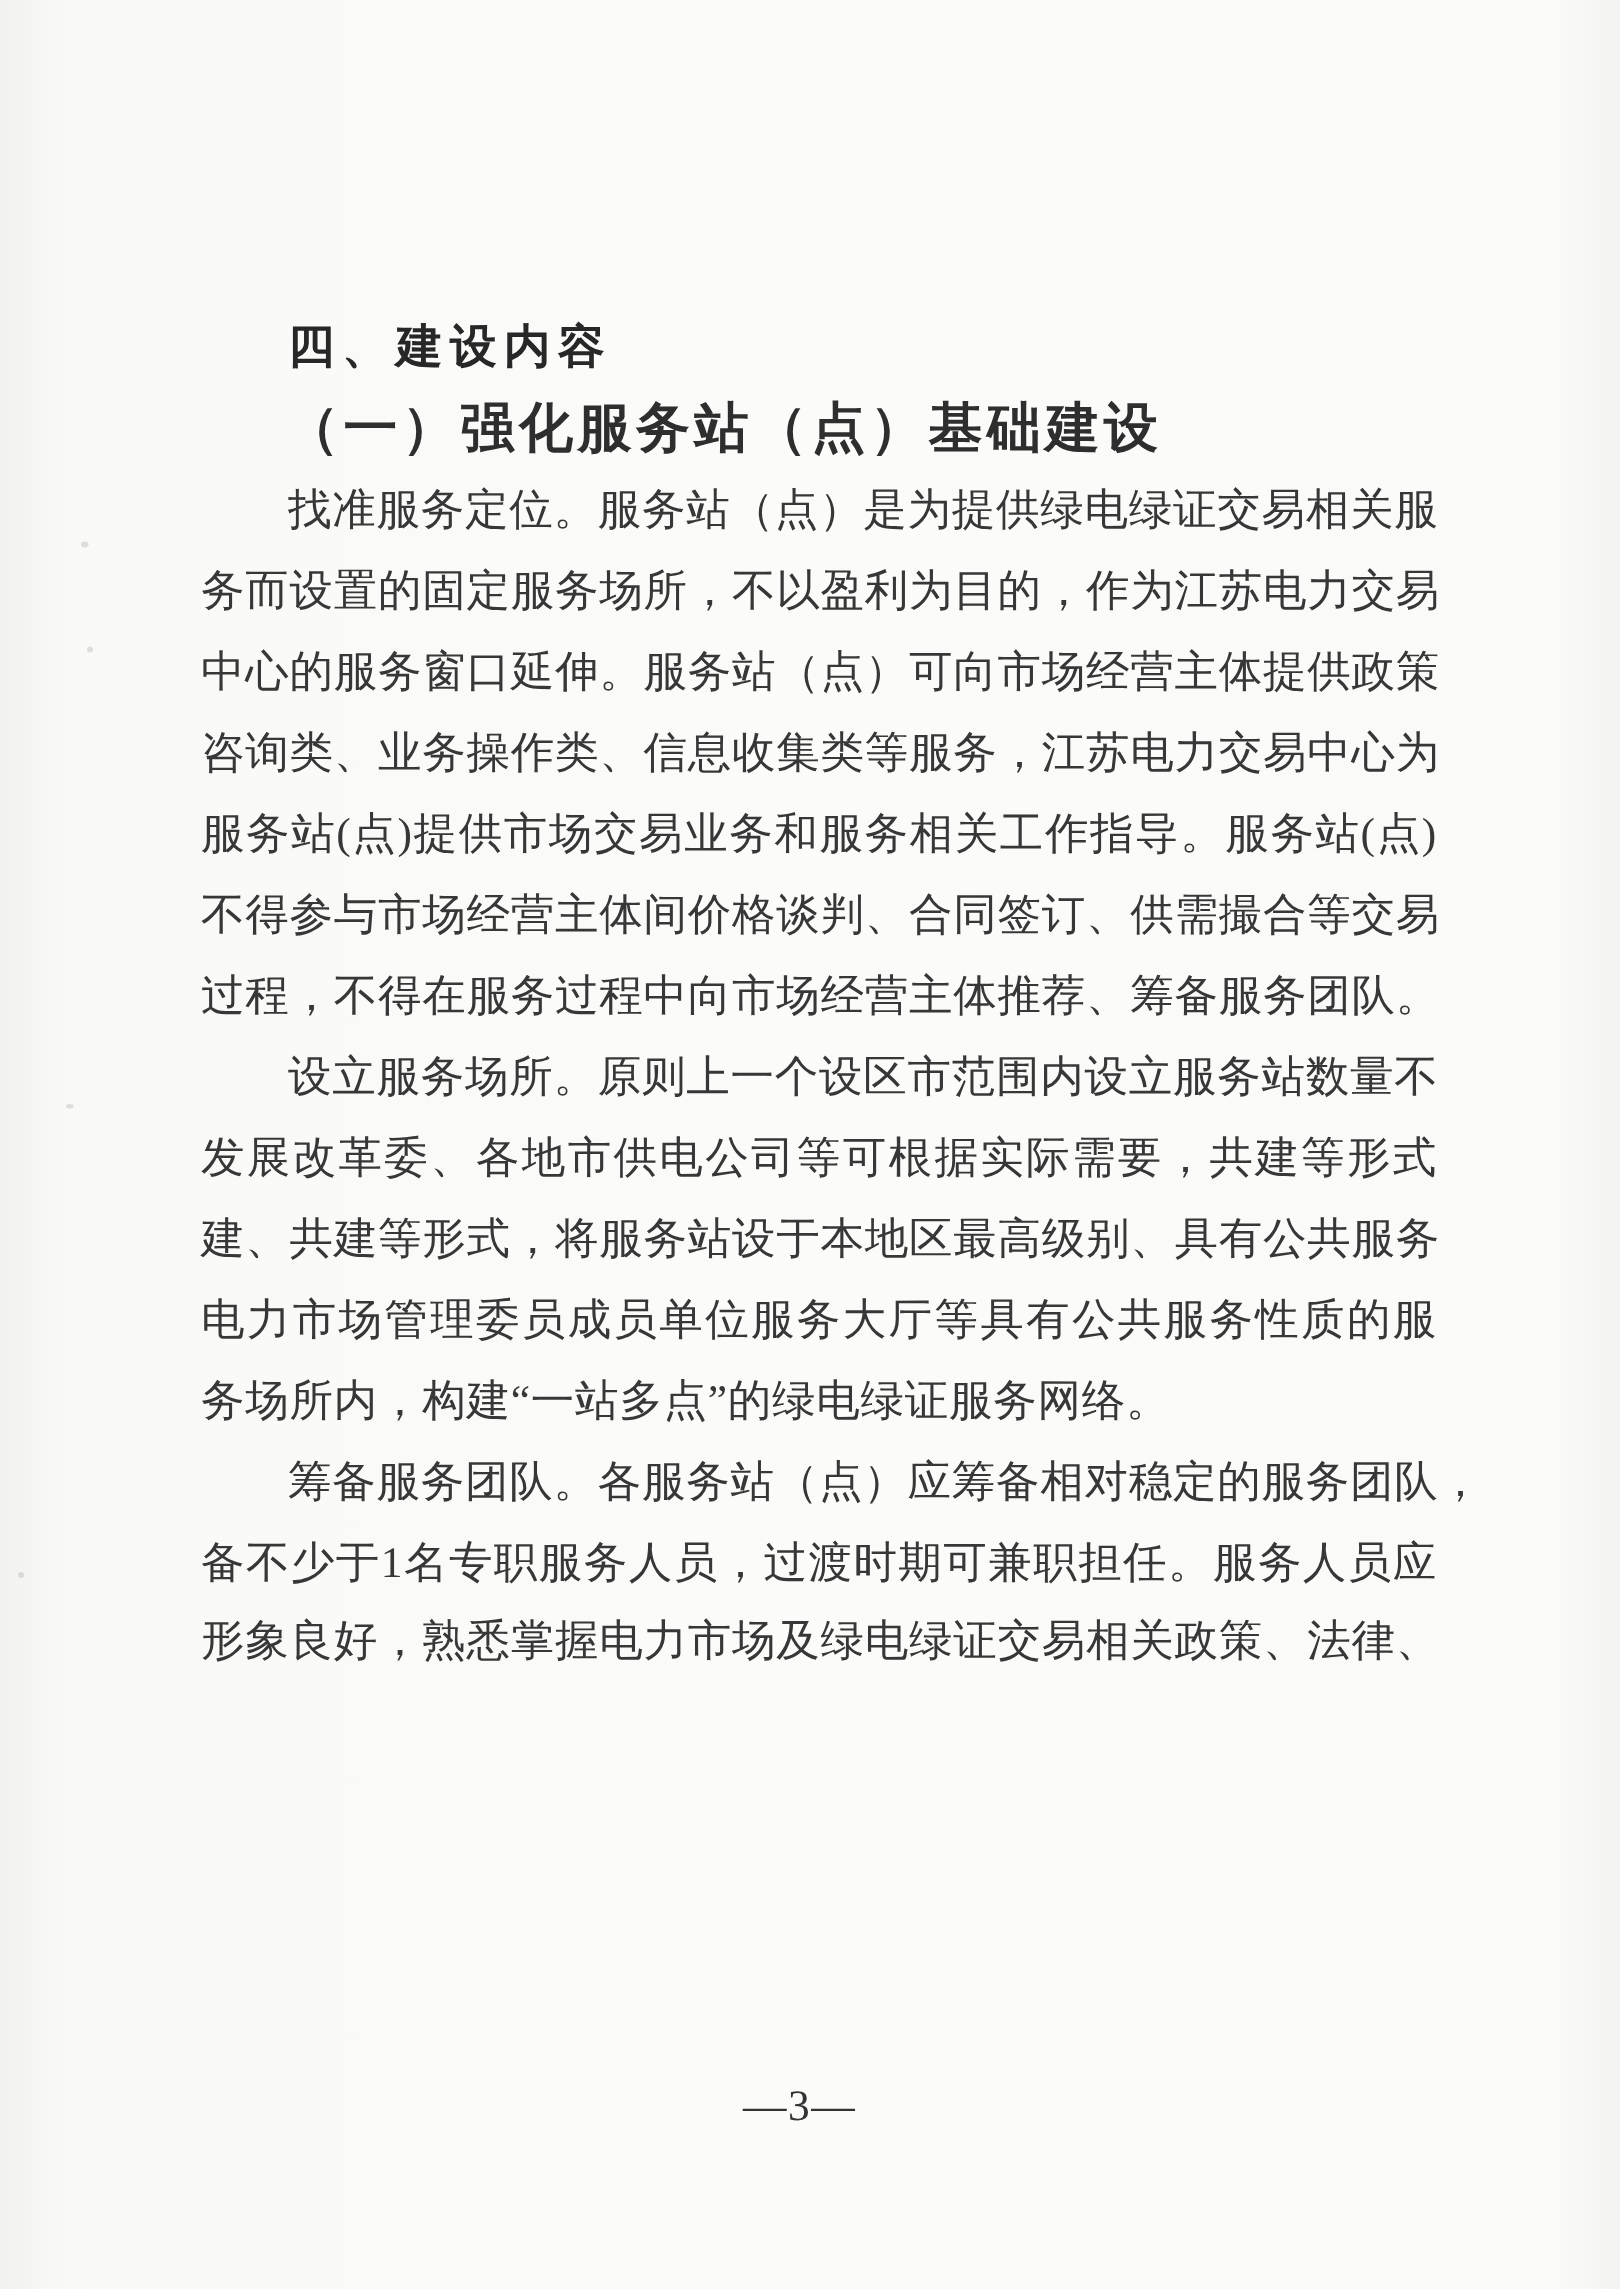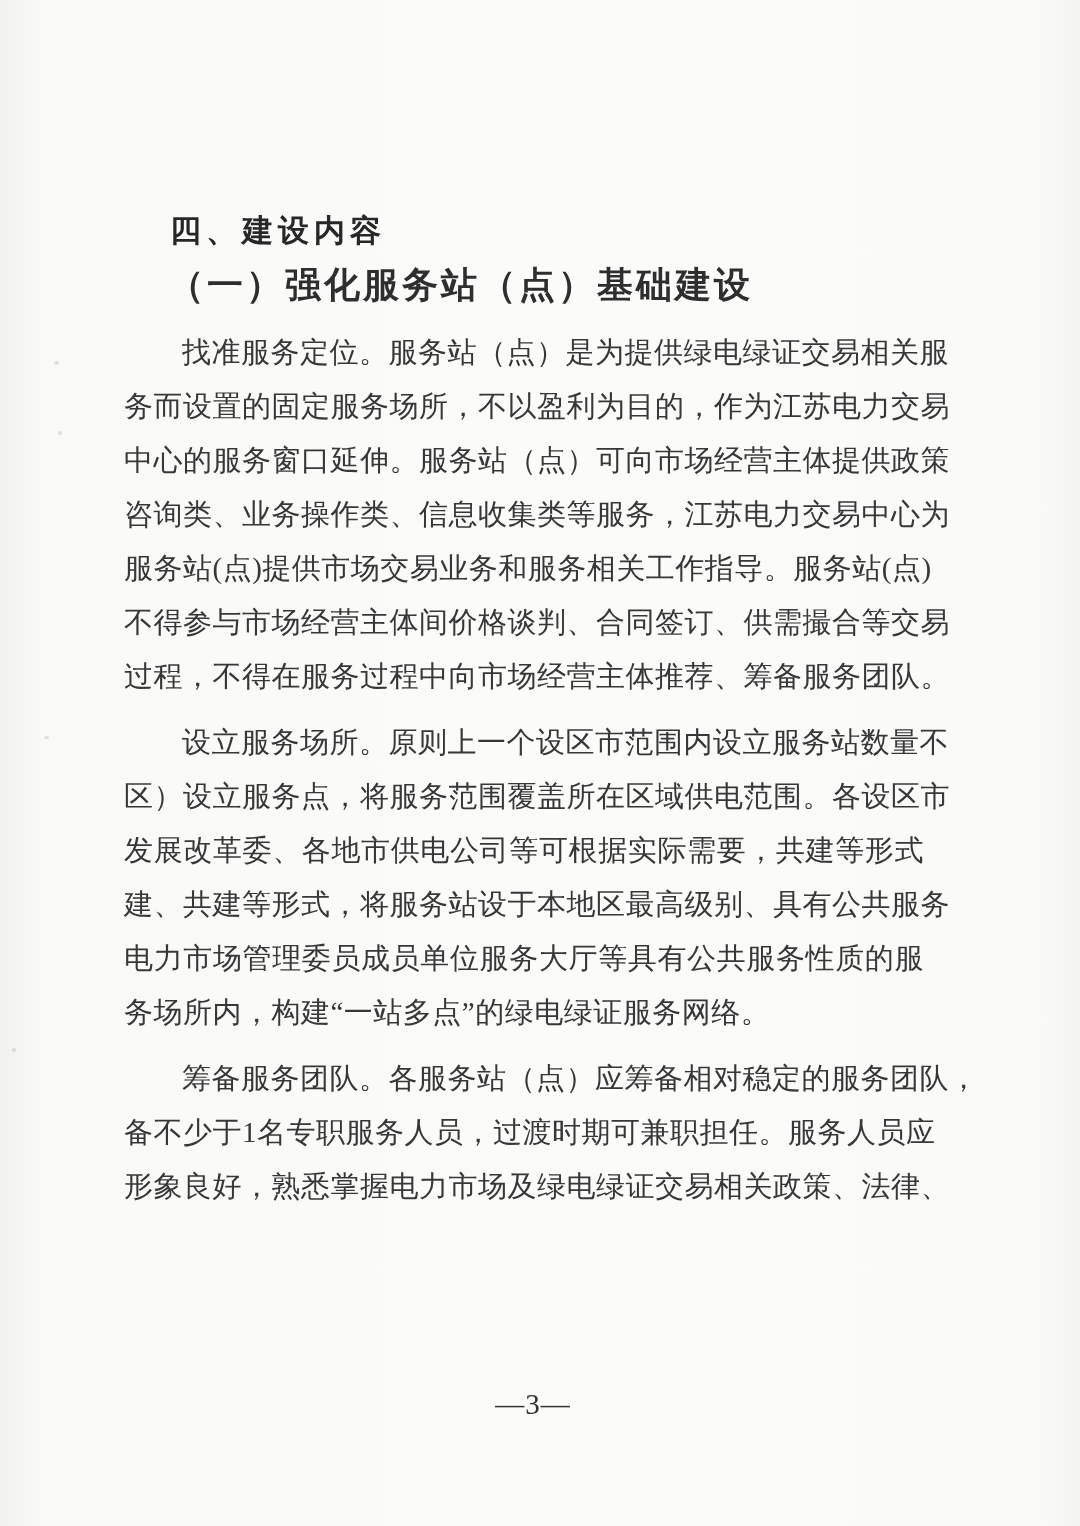--- a/index.html
+++ b/index.html
@@ -12,21 +12,21 @@
   .page {
     position: relative;
     width: 1080px;
     height: 1526px;
     overflow: hidden;
     background: linear-gradient(90deg, #f1f1ef 0%, #f9f9f7 4%, #fbfbf9 50%, #fafaf8 96%, #f3f3f1 100%);
     color: #383838;
   }
   .content {
     position: absolute;
-    left: 112px;
+    left: 134px;
     top: 203px;
     width: 824px;
   }
   .heading {
     margin: 0;
     padding-left: 58px;
     font-family: "Liberation Sans", "DejaVu Sans", sans-serif;
     font-size: 31px;
     font-weight: bold;
     line-height: 55px;
@@ -35,21 +35,21 @@
   }
   .subheading {
     margin: 0;
     padding-left: 56px;
     font-size: 36px;
     font-weight: bold;
     line-height: 55px;
     letter-spacing: 3px;
     color: #2e2e2e;
   }
-  .para { margin: 12px; }
+  .para { margin: 0; }
   .line {
     height: 54px;
     line-height: 54px;
     font-size: 29px;
     letter-spacing: 0.5px;
     color: #373737;
     text-align: justify;
     text-align-last: justify;
     text-justify: inter-character;
     white-space: nowrap;
@@ -94,28 +94,27 @@
           <div class="line indent" style="color: rgb(55, 55, 55);">找准服务定位。服务站（点）是为提供绿电绿证交易相关服</div>
           <div class="line" style="color: rgb(55, 55, 55);">务而设置的固定服务场所，不以盈利为目的，作为江苏电力交易</div>
           <div class="line" style="color: rgb(55, 55, 55);">中心的服务窗口延伸。服务站（点）可向市场经营主体提供政策</div>
           <div class="line" style="color: rgb(55, 55, 55);">咨询类、业务操作类、信息收集类等服务，江苏电力交易中心为</div>
           <div class="line" style="color: rgb(55, 55, 55);">服务站(点)提供市场交易业务和服务相关工作指导。服务站(点)</div>
           <div class="line" style="color: rgb(55, 55, 55);">不得参与市场经营主体间价格谈判、合同签订、供需撮合等交易</div>
           <div class="line" style="color: rgb(55, 55, 55);">过程，不得在服务过程中向市场经营主体推荐、筹备服务团队。</div>
         </div>
         <div class="para">
           <div class="line indent" style="color: rgb(55, 55, 55);">设立服务场所。原则上一个设区市范围内设立服务站数量不</div>
-          <div class="line" style="color: rgb(55, 55, 55);">区）设立服务点，将服务范围覆盖所在区域供电范围。各设区市</div>
           <div class="line" style="color: rgb(55, 55, 55);">发展改革委、各地市供电公司等可根据实际需要，共建等形式</div>
           <div class="line" style="color: rgb(55, 55, 55);">建、共建等形式，将服务站设于本地区最高级别、具有公共服务</div>
           <div class="line" style="color: rgb(55, 55, 55);">电力市场管理委员成员单位服务大厅等具有公共服务性质的服</div>
           <div class="line no-just" style="color: rgb(55, 55, 55);">务场所内，构建“一站多点”的绿电绿证服务网络。</div>
         </div>
         <div class="para">
           <div class="line indent" style="color: rgb(55, 55, 55);">筹备服务团队。各服务站（点）应筹备相对稳定的服务团队，</div>
           <div class="line" style="color: rgb(55, 55, 55);">备不少于1名专职服务人员，过渡时期可兼职担任。服务人员应</div>
-          <div class="line" style="color: rgb(55, 55, 55);">形象良好，熟悉掌握电力市场及绿电绿证交易相关政策、法律、</div>
+          <div class="line" style="color: rgb(55, 55, 55); font-family: Liberation Mono, monospace;">形象良好，熟悉掌握电力市场及绿电绿证交易相关政策、法律、</div>
         </div>
       </div>
   </div>
 
   <div class="pageno">—3—</div>
 </div>
 
 </body></html>

